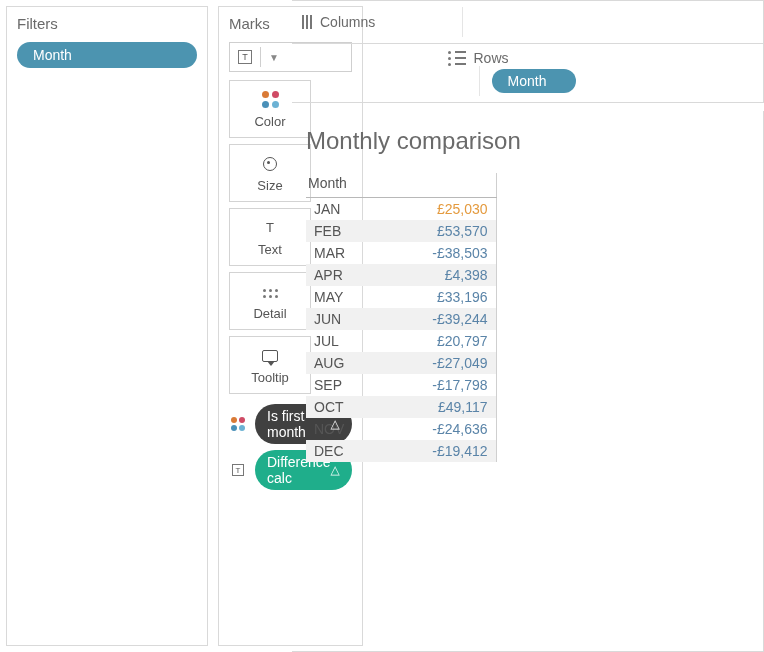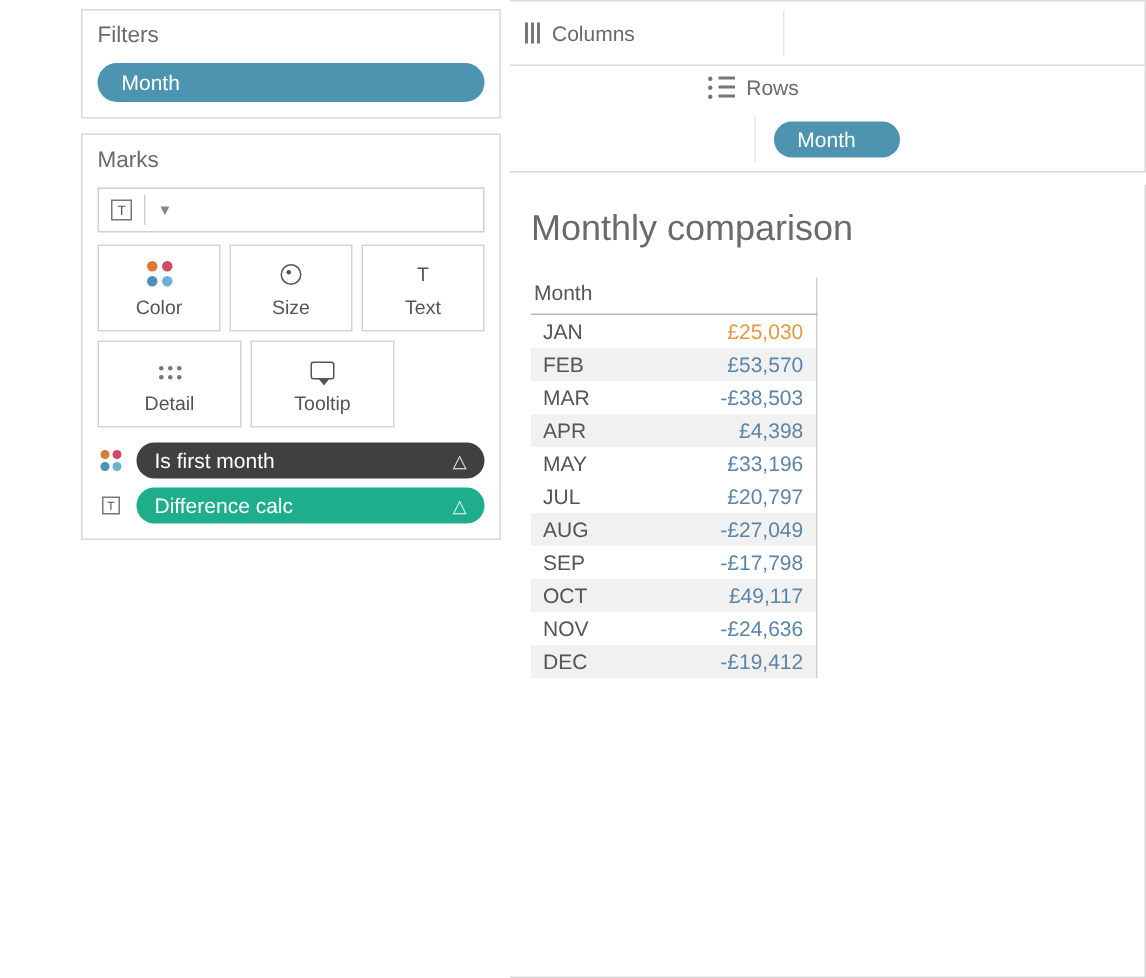--- a/index.html
+++ b/index.html
@@ -10,23 +10,22 @@
     color: #555;
     background: #fff;
     width: 764px;
     height: 652px;
     display: flex;
   }
   .left-col {
     width: 292px;
     padding: 6px;
     display: flex;
-    flex-direction: column;
+    flex-direction: row;
     gap: 10px;
-    margin-left: 48px;
   }
   .right-col {
     flex: 1;
     display: flex;
     flex-direction: column;
   }
   .card {
     border: 1px solid #d9d9d9;
     background: #fff;
     padding: 8px 10px 10px 10px;
@@ -87,21 +86,21 @@
     height: 58px;
     display: flex;
     flex-direction: column;
     align-items: center;
     justify-content: center;
     gap: 4px;
     font-size: 13px;
     color: #555;
     background: #fff;
   }
-  .mb.small { width: 96px; }
+  .mb.small { width: 82px; }
   .mb .icon { height: 20px; display:flex; align-items:center; justify-content:center; }
   .color-dots { display:grid; grid-template-columns: repeat(2, 7px); grid-gap: 3px;}
   .color-dots span { width:7px; height:7px; border-radius:50%; display:block;}
   .color-dots span:nth-child(1){background:#d97a36;}
   .color-dots span:nth-child(2){background:#cf4b65;}
   .color-dots span:nth-child(3){background:#4a90b8;}
   .color-dots span:nth-child(4){background:#6cb2d4;}
   .detail-dots { display:grid; grid-template-columns: repeat(3, 3px); grid-gap: 3px; margin-top:4px;}
   .detail-dots span{width:3px;height:3px;border-radius:50%;background:#777;display:block;}
   .tooltip-shape{width:16px;height:12px;border:1.5px solid #555;border-radius:2px;position:relative;}
@@ -123,21 +122,20 @@
   .pill-green{background:#1fae8b;}
   .tri{color:#fff;opacity:.9;font-size:12px;}
   
   .shelf-row {
     display:flex;
     align-items:center;
     border:1px solid #d9d9d9;
     border-left:none;
     padding:6px 10px;
     min-height:42px;
-    gap:12px;
   }
   .shelf-row + .shelf-row { border-top:none;flex-direction:column; }
   .shelf-label{display:flex;align-items:center;gap:8px;color:#6a6a6a;font-size:14px;min-width:160px;}
   .shelf-area{flex:1;border-left:1px solid #e5e5e5;padding-left:12px;min-height:30px;display:flex;align-items:center;}
   .cols-icon{display:flex;gap:2px;}
   .cols-icon span{width:2px;height:14px;background:#777;display:block;}
   .rows-icon{display:flex;flex-direction:column;gap:3px;}
   .rows-icon div{display:flex;align-items:center;gap:4px;}
   .rows-icon .dot{width:3px;height:3px;border-radius:50%;background:#777;}
   .rows-icon .bar{width:11px;height:2px;background:#777;}
@@ -306,20 +304,24 @@
             <td class="v">-£38,503</td>
           </tr>
           <tr class="alt">
             <td class="m">APR</td>
             <td class="v">£4,398</td>
           </tr>
           <tr>
             <td class="m">MAY</td>
             <td class="v">£33,196</td>
           </tr>
+          <tr class="alt">
+            <td class="m">JUN</td>
+            <td class="v">-£39,244</td>
+          </tr>
           <tr>
             <td class="m">JUL</td>
             <td class="v">£20,797</td>
           </tr>
           <tr class="alt">
             <td class="m">AUG</td>
             <td class="v">-£27,049</td>
           </tr>
           <tr>
             <td class="m">SEP</td>

